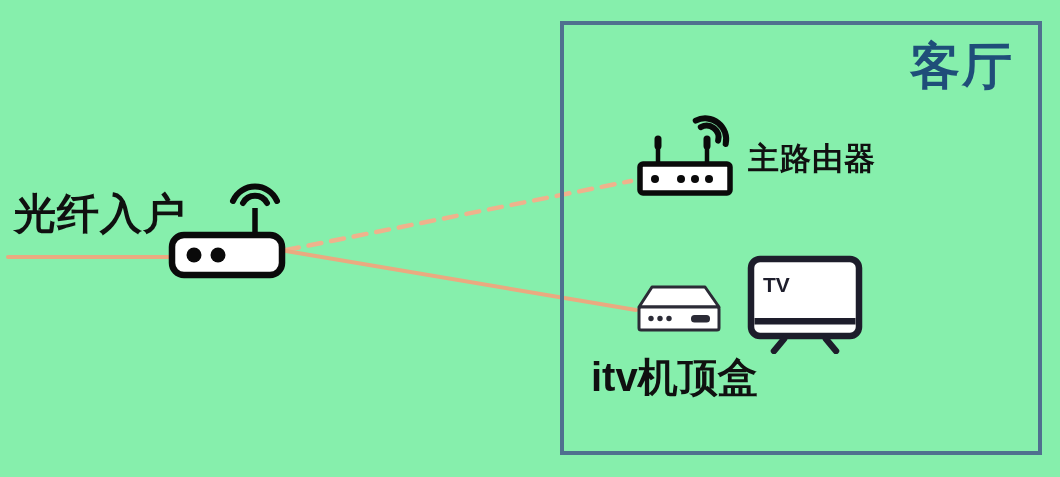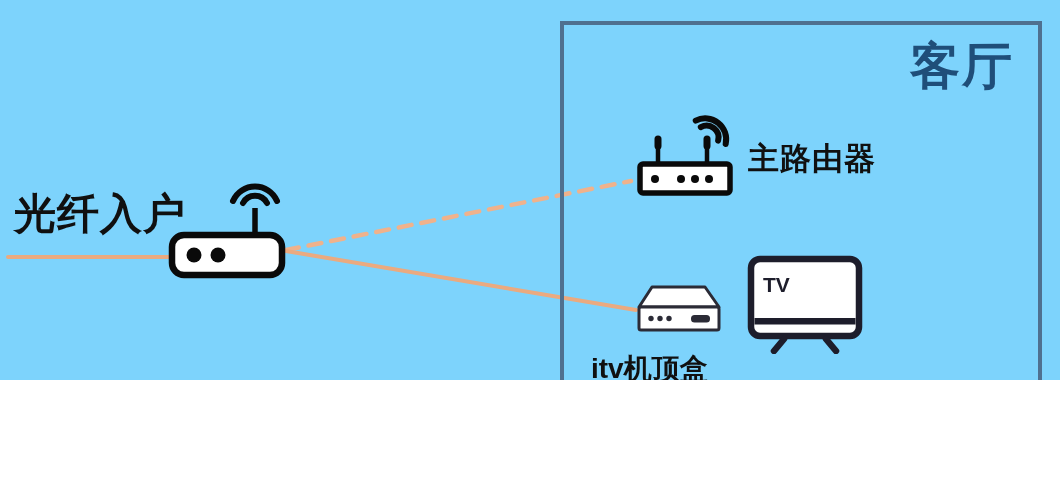--- a/index.html
+++ b/index.html
@@ -1,35 +1,35 @@
 <!DOCTYPE html>
 <html style="--cable: #EAAA80; --cable-dashed: #EFB28C; --choice-red: #E00000; --room-border: #4F708F; --room-text: #1F4E79; --icon-black: #0A0A0A; --tv-dark: #1D1D2B; --stb-dark: #2B2B36;"><head>
 <meta charset="utf-8">
 <style>
   html,body{margin:0;padding:0;background:#fff;}
   .canvas{
-    position:relative;width:1060px;height:380px;overflow:hidden;background:#7dd3fc;
+    position:relative;width:1060px;height:477px;overflow:hidden;background:#86efac;
     font-family:"Liberation Sans","DejaVu Sans",sans-serif;
   }
   .wires{position:absolute;left:0;top:0;z-index:1;}
   .cable{stroke:var(--cable);stroke-width:4;fill:none;stroke-linecap:round;}
   .cable.dashed{stroke:var(--cable-dashed);stroke-width:4.5;stroke-dasharray:13 10;}
   .room-box{
     position:absolute;left:560px;top:21px;width:482px;height:434px;
     border:4px solid var(--room-border);box-sizing:border-box;z-index:2;background:transparent;
   }
   .room-label{
     position:absolute;right:24px;top:8px;font-size:50px;font-weight:800;
     color:var(--room-text);letter-spacing:2px;
   }
   .lbl{position:absolute;z-index:3;font-weight:800;color:#101010;white-space:nowrap;}
   .fiber-label{left:14px;top:186px;font-size:42px;letter-spacing:1px;}
   .choice-label{left:357px;top:134px;font-size:46px;color:var(--choice-red);letter-spacing:3px;}
   .router-label{left:748px;top:138px;font-size:31px;letter-spacing:1px;}
-  .stb-label{left:591px;top:350px;font-size:28px;}
+  .stb-label{left:591px;top:350px;font-size:40px;}
   .icon{position:absolute;z-index:3;}
   .modem-icon{left:160px;top:173px;}
   .router-icon{left:634px;top:103px;}
   .stb-icon{left:630px;top:282px;}
   .tv-icon{left:744px;top:252px;}
   .ink{stroke:var(--icon-black);}
   .ink-fill{fill:var(--icon-black);}
   .tv-ink{stroke:var(--tv-dark);}
   .tv-fill{fill:var(--tv-dark);}
   .stb-ink{stroke:var(--stb-dark);}

